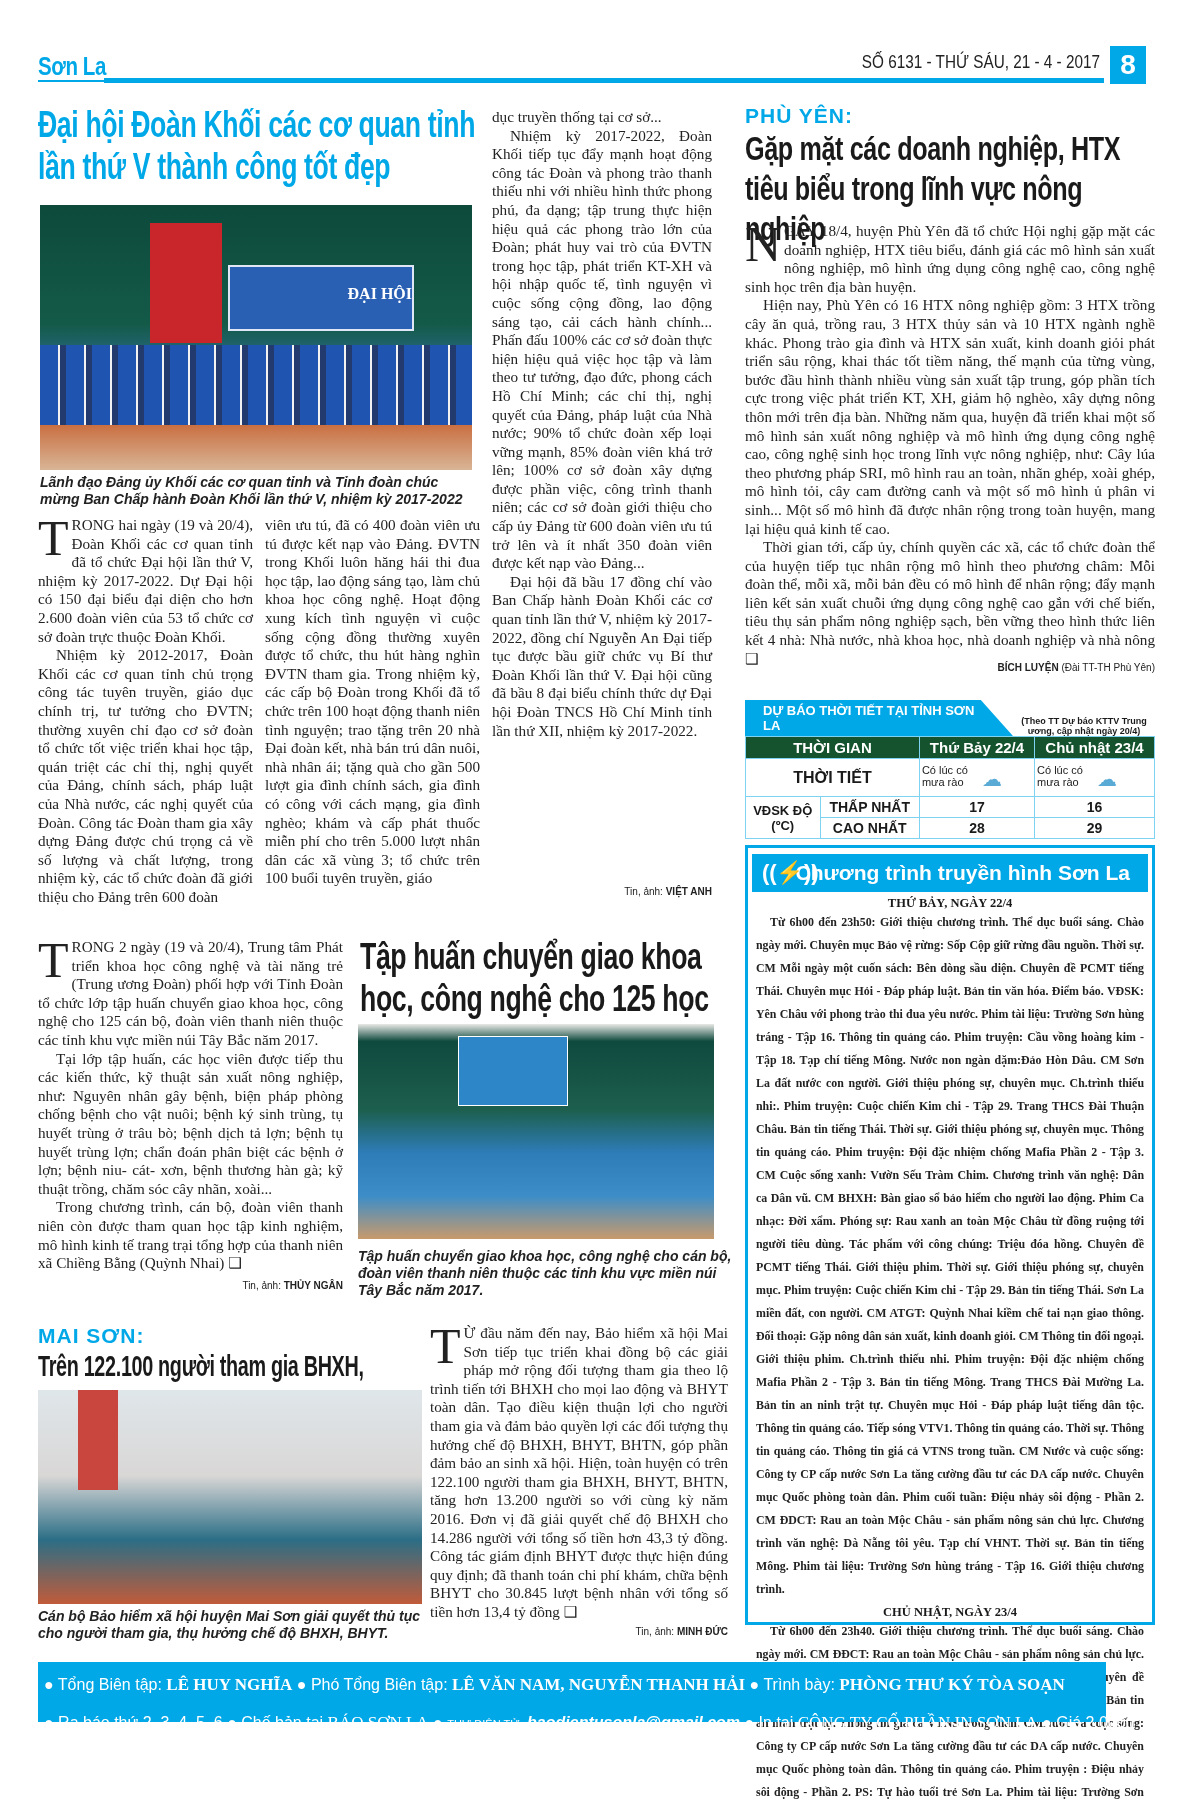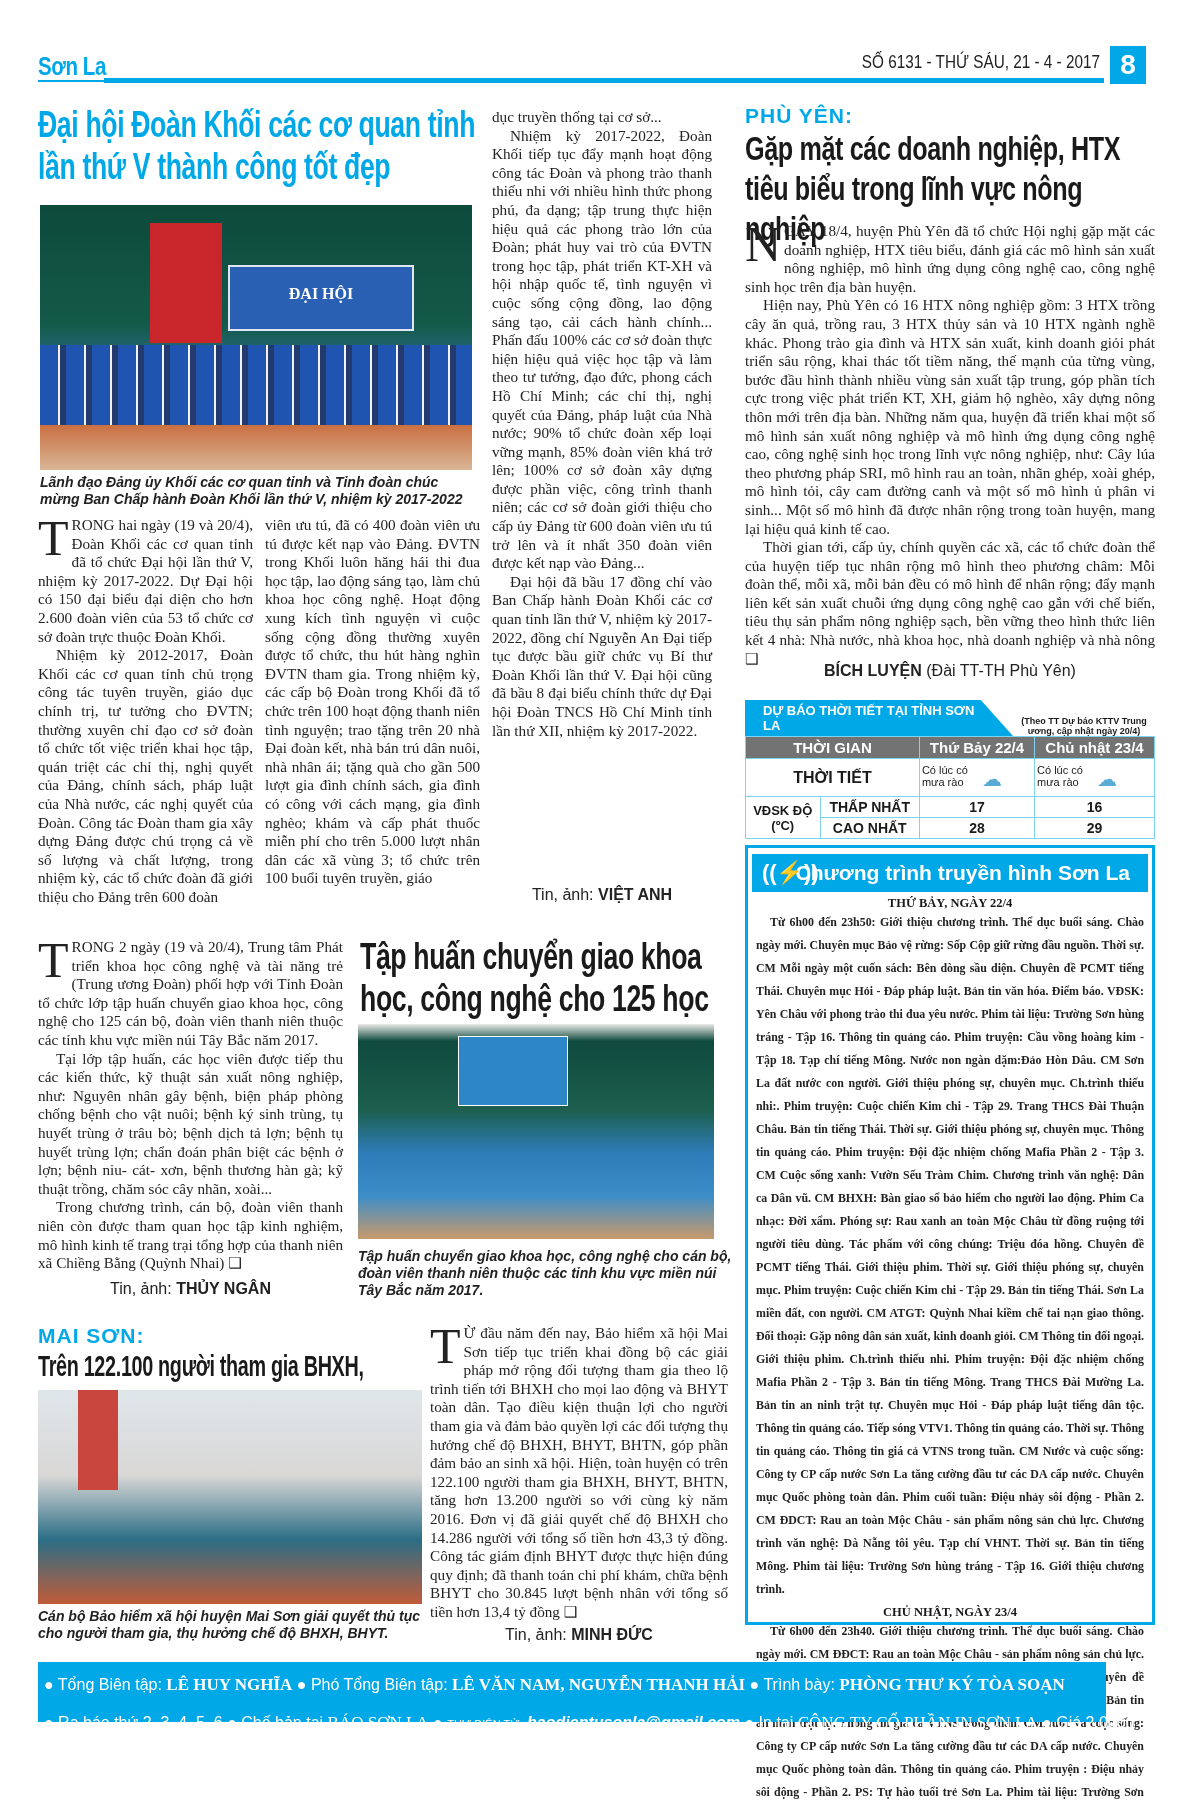--- a/index.html
+++ b/index.html
@@ -13,28 +13,28 @@
 #issue{left:700px;top:52px;width:400px;text-align:right;font-family:"Liberation Sans",sans-serif;font-size:18px;color:#222;transform:scaleX(0.85);transform-origin:right}
 #pagenum{left:1110px;top:46px;width:36px;height:38px;background:#00a8e8;color:#fff;font-family:"Liberation Sans",sans-serif;font-weight:bold;font-size:28px;text-align:center;line-height:38px}
 
 .hl{font-family:"Liberation Sans",sans-serif;font-weight:bold;line-height:1.18;transform-origin:left top;letter-spacing:-0.5px}
 .kick{font-family:"Liberation Sans",sans-serif;font-weight:bold;color:#00a8e8;font-size:21px;letter-spacing:1px}
 .body{font-size:15.2px;line-height:18.6px;text-align:justify;color:#222}
 .body p{text-indent:18px}
 .body p.drop{text-indent:0}
 .dc{float:left;font-size:50px;line-height:40px;margin:2px 3px 0 0;font-family:"Liberation Serif",serif}
 .cap{font-family:"Liberation Sans",sans-serif;font-style:italic;font-weight:bold;font-size:14px;line-height:17px;color:#222}
-.byline{font-family:"Liberation Sans",sans-serif;font-size:16px;text-align:center;color:#222}
+.byline{font-family:"Liberation Sans",sans-serif;font-size:10px;text-align:right;color:#222}
 .byline b{font-weight:bold}
 .photo{overflow:hidden}
 
 #wx{left:745px;top:700px;width:410px}
 #wx table{border-collapse:collapse;width:100%;font-family:"Liberation Sans",sans-serif;font-size:13px}
 #wx td,#wx th{border:1px solid #7fd3f2;text-align:center;padding:2px}
-#wx th{background:#737373;color:#fff;font-size:15px;height:22px}
+#wx th{background:#14532d;color:#fff;font-size:15px;height:22px}
 #wx .tag{display:inline-block;background:#00a8e8;color:#fff;font-weight:bold;font-size:13px;padding:3px 30px 3px 18px;clip-path:polygon(0 0,88% 0,100% 100%,0 100%);font-family:"Liberation Sans",sans-serif}
 
 #tv{left:745px;top:845px;width:410px;height:780px;border:3px solid #00a8e8}
 #tv .head{margin:6px 4px 0 4px;height:38px;background:#00a8e8;color:#fff;font-family:"Liberation Sans",sans-serif;font-weight:bold;font-size:21px;line-height:38px;text-align:right;padding-right:18px;position:relative}
 #tv .day{text-align:center;font-weight:bold;font-size:12.5px;margin-top:4px}
 #tv .prog{font-size:11.9px;line-height:23px;font-weight:bold;text-align:justify;padding:0 8px;text-indent:14px;color:#222}
 
 #footer{left:38px;top:1662px;width:1068px;height:60px;background:#00a8e8;color:#fff;font-family:"Liberation Sans",sans-serif;font-size:16px;padding:4px 6px;line-height:38px;white-space:nowrap}
 #footer .serif{font-family:"Liberation Serif",serif;font-size:17px}
 #footer .small{font-size:11px}
@@ -44,21 +44,21 @@
 <body>
 
 <div class="abs" id="brand">Sơn La</div>
 <div class="abs" id="rule"></div>
 <div class="abs" id="issue">SỐ 6131 - THỨ SÁU, 21 - 4 - 2017</div>
 <div class="abs" id="pagenum">8</div>
 
 <div class="abs hl blue" style="left:38px;top:104px;width:470px;font-size:36px;transform:scaleX(0.74);width:640px">Đại hội Đoàn Khối các cơ quan tỉnh lần thứ V thành công tốt đẹp</div>
 <div class="abs photo" style="left:40px;top:205px;width:432px;height:265px;background:linear-gradient(180deg,#0d4a3c 0%,#145a48 45%,#2a6a8a 60%,#c96b3c 82%,#d8b596 100%)">
   <div style="position:absolute;left:110px;top:18px;width:72px;height:120px;background:#c8262a"></div>
-  <div style="position:absolute;left:188px;top:60px;width:186px;height:66px;background:#2a60b4;border:2px solid #dfe6f5;color:#fff;font-family:'Liberation Serif',serif;text-align:center;font-size:16px;font-weight:bold;padding-top:18px">ĐẠI HỘI</div>
+  <div style="position:absolute;left:188px;top:60px;width:186px;height:66px;background:#2a60b4;border:2px solid #dfe6f5;color:#fff;font-family:'Liberation Serif',serif;text-align:right;font-size:16px;font-weight:bold;padding-top:18px">ĐẠI HỘI</div>
   <div style="position:absolute;left:0;top:140px;width:432px;height:80px;background:repeating-linear-gradient(90deg,#1f55b0 0 18px,#f2f2f2 18px 20px,#233a6e 20px 26px)"></div>
 </div>
 <div class="abs cap" style="left:40px;top:474px;width:440px">Lãnh đạo Đảng ủy Khối các cơ quan tỉnh và Tỉnh đoàn chúc mừng Ban Chấp hành Đoàn Khối lần thứ V, nhiệm kỳ 2017-2022</div>
 <div class="abs body" style="left:38px;top:516px;width:215px">
   <p class="drop"><span class="dc">T</span><span>RONG hai ngày (19 và 20/4), Đoàn Khối các cơ quan tỉnh đã tổ chức Đại hội lần thứ V, nhiệm kỳ 2017-2022. Dự Đại hội có 150 đại biểu đại diện cho hơn 2.600 đoàn viên của 53 tổ chức cơ sở đoàn trực thuộc Đoàn Khối.</span></p>
   <p>Nhiệm kỳ 2012-2017, Đoàn Khối các cơ quan tỉnh chủ trọng công tác tuyên truyền, giáo dục chính trị, tư tưởng cho ĐVTN; thường xuyên chỉ đạo cơ sở đoàn tổ chức tốt việc triển khai học tập, quán triệt các chỉ thị, nghị quyết của Đảng, chính sách, pháp luật của Nhà nước, các nghị quyết của Đoàn. Công tác Đoàn tham gia xây dựng Đảng được chú trọng cả về số lượng và chất lượng, trong nhiệm kỳ, các tổ chức đoàn đã giới thiệu cho Đảng trên 600 đoàn</p>
 </div>
 <div class="abs body" style="left:265px;top:516px;width:215px">
   <p class="drop">viên ưu tú, đã có 400 đoàn viên ưu tú được kết nạp vào Đảng. ĐVTN trong Khối luôn hăng hái thi đua học tập, lao động sáng tạo, làm chủ khoa học công nghệ. Hoạt động xung kích tình nguyện vì cuộc sống cộng đồng thường xuyên được tổ chức, thu hút hàng nghìn ĐVTN tham gia. Trong nhiệm kỳ, các cấp bộ Đoàn trong Khối đã tổ chức trên 100 hoạt động thanh niên tình nguyện; trao tặng trên 20 nhà Đại đoàn kết, nhà bán trú dân nuôi, nhà nhân ái; tặng quà cho gần 500 lượt gia đình chính sách, gia đình có công với cách mạng, gia đình nghèo; khám và cấp phát thuốc miễn phí cho trên 5.000 lượt nhân dân các xã vùng 3; tổ chức trên 100 buổi tuyên truyền, giáo</p>
 </div>

